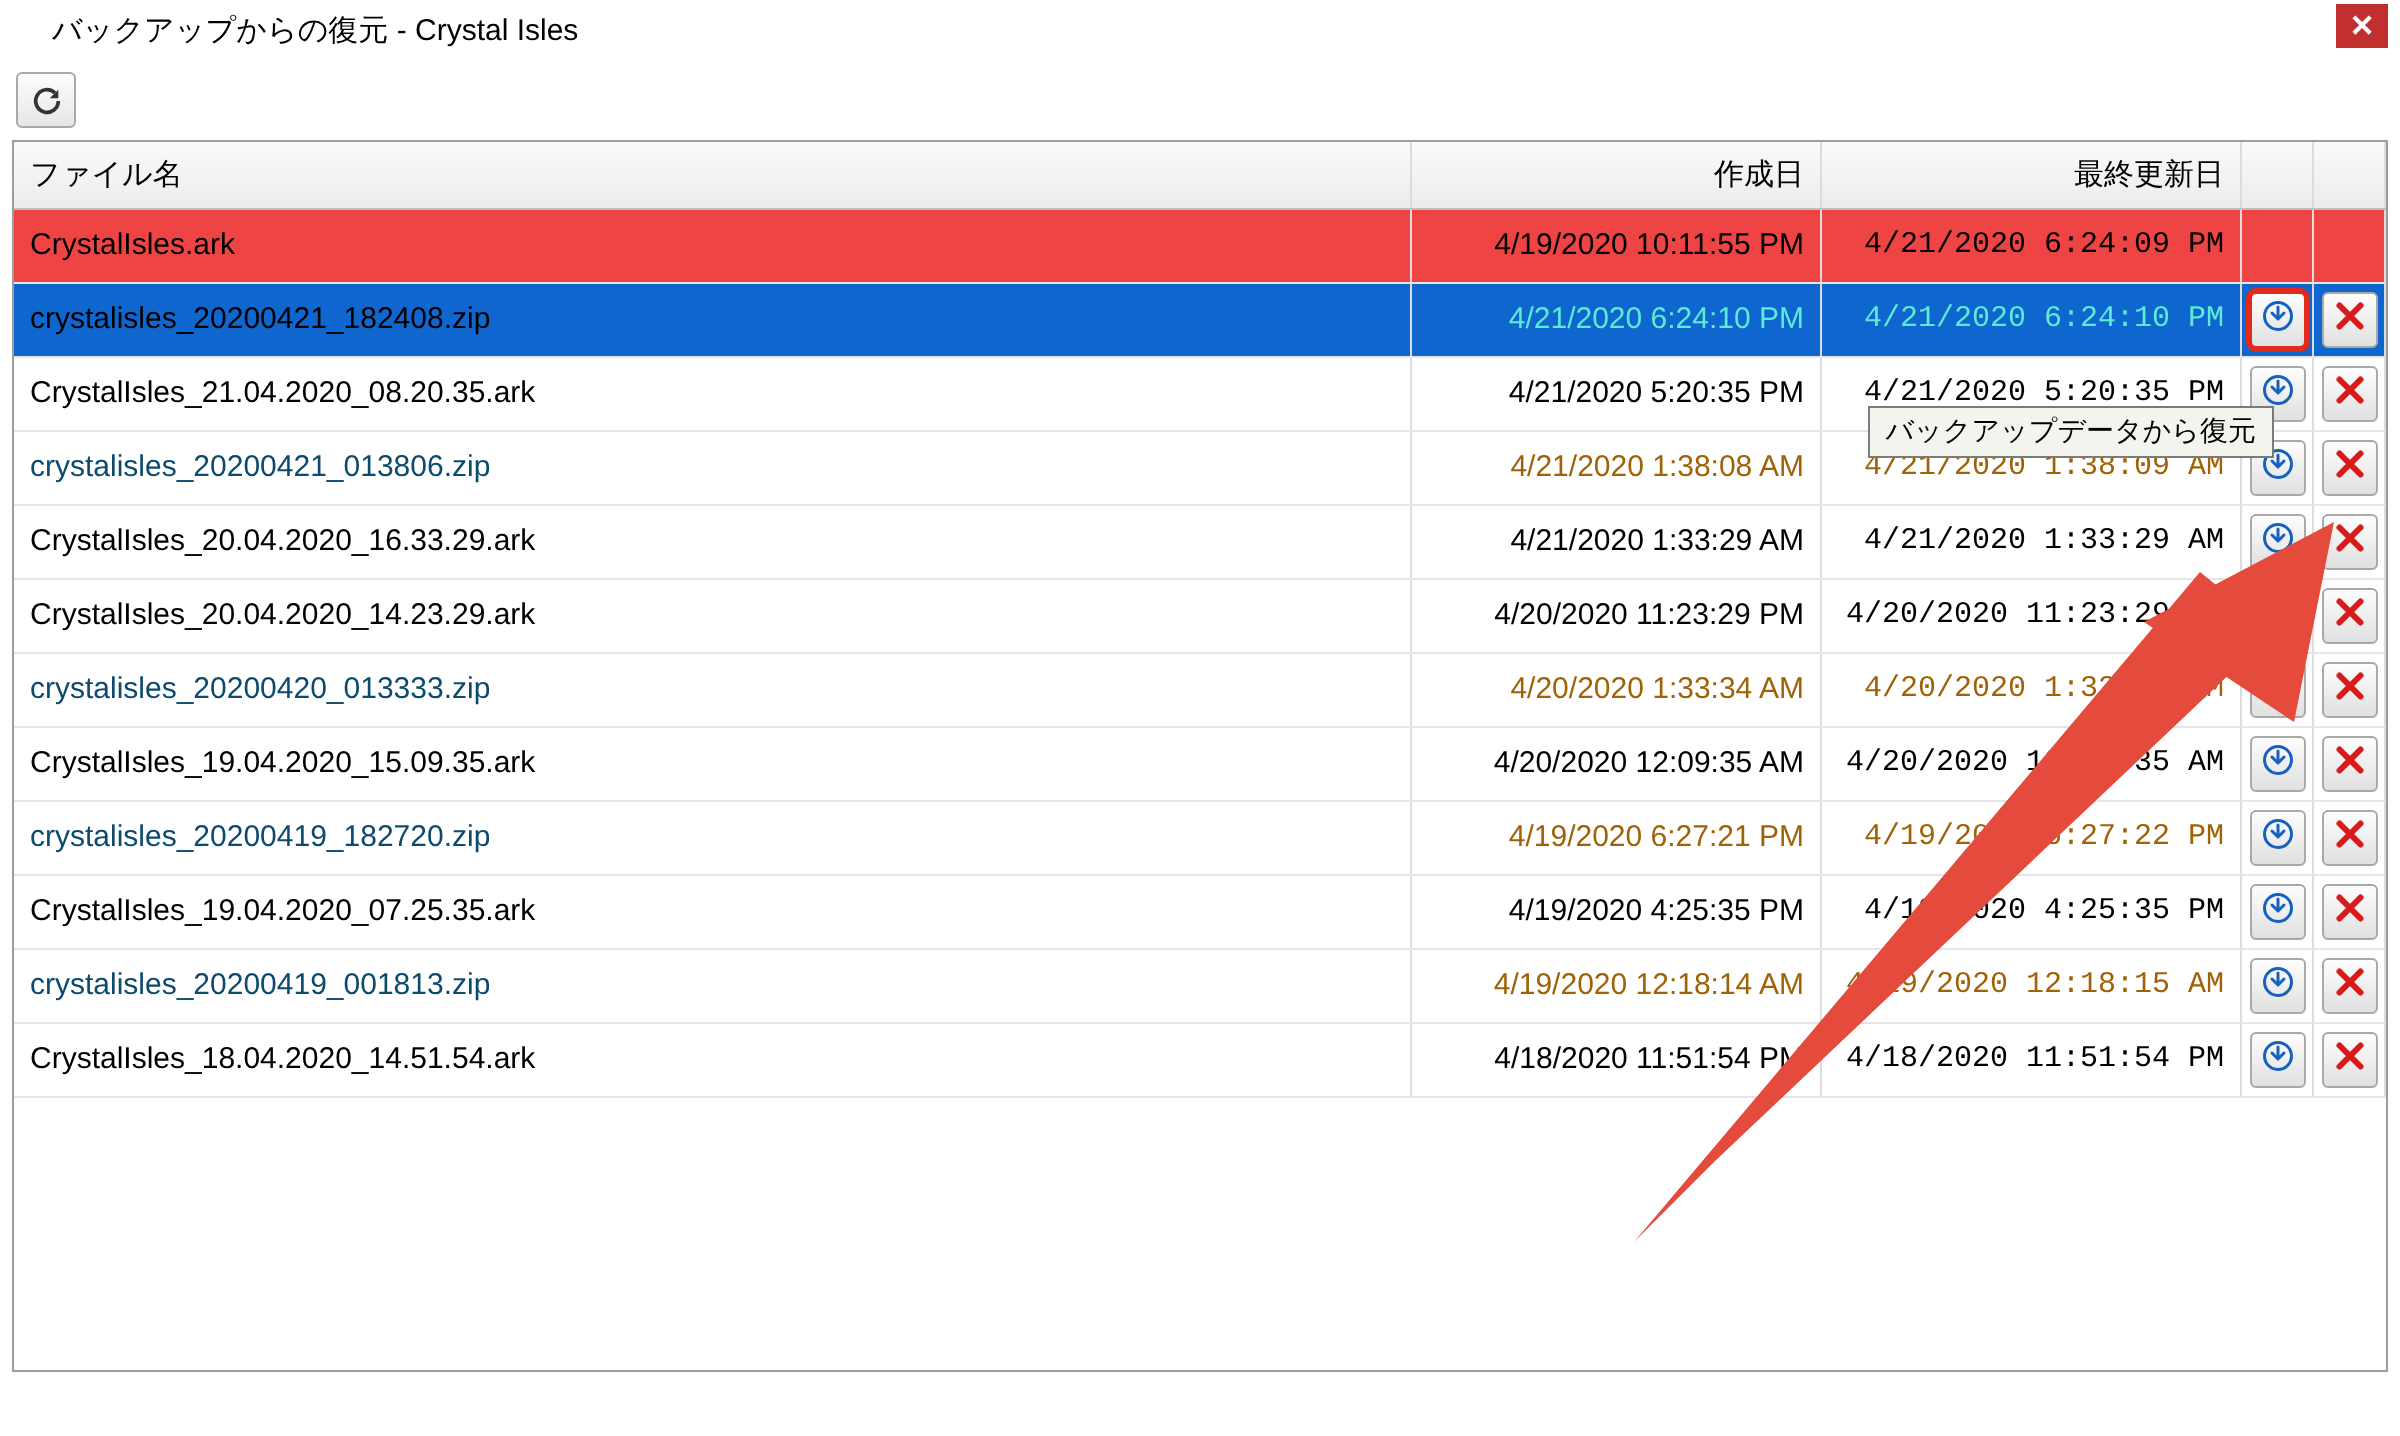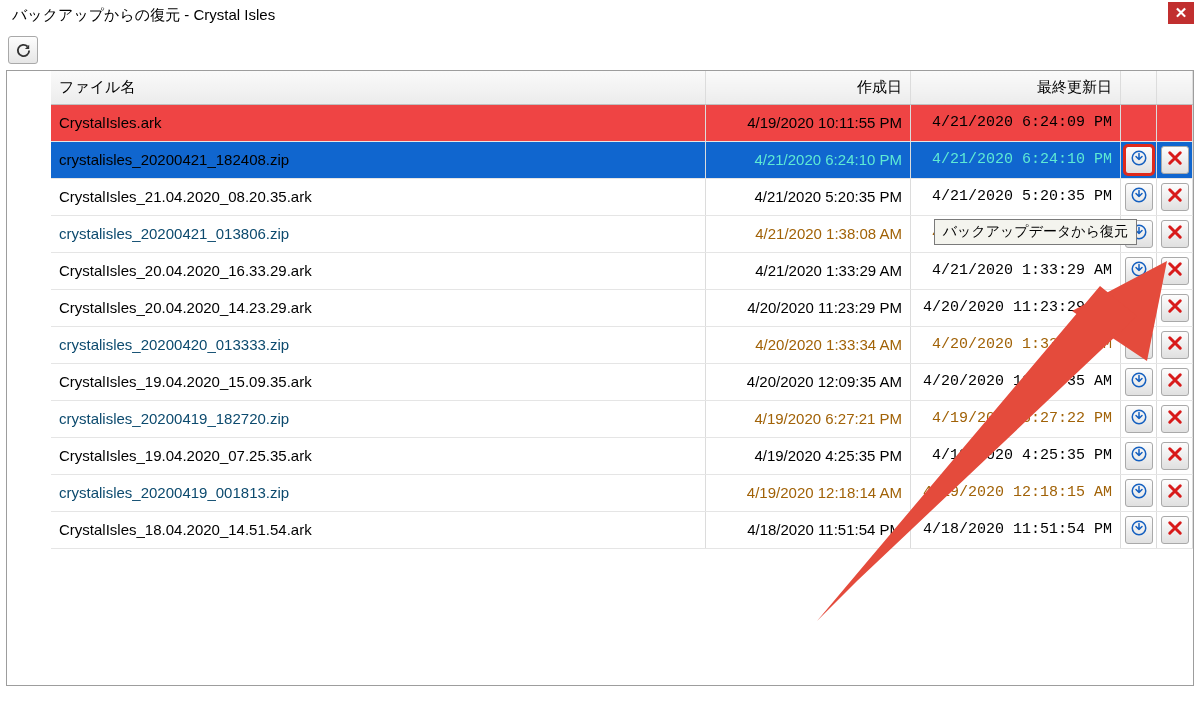--- a/index.html
+++ b/index.html
@@ -10,21 +10,21 @@
     font-family: "Meiryo", "MS PGothic", sans-serif;
     font-size: 15px;
     background: #ffffff;
     position: relative;
   }
   
   .titlebar {
     height: 30px;
     display: flex;
     align-items: center;
-    padding: 0 12px;
+    padding: 0 26px;
     background: #ffffff;
     position: relative;
   }
   .titlebar .title {
     font-size: 15px;
     color: #000;
   }
   .close-btn {
     position: absolute;
     top: 2px;
@@ -55,21 +55,20 @@
     cursor: pointer;
   }
   
   .grid {
     margin: 0 6px 6px 6px;
     border: 1px solid #9d9d9d;
     width: calc(100% - 12px);
     height: 616px;
     position: relative;
     background: #ffffff;
-    padding-left: 44px;
   }
   table {
     border-collapse: collapse;
     width: 100%;
     table-layout: fixed;
   }
   th, td {
     border-right: 1px solid #dcdcdc;
     border-bottom: 1px solid #e5e5e5;
     padding: 6px 8px;
@@ -116,21 +115,21 @@
     justify-content: center;
     cursor: pointer;
     vertical-align: middle;
   }
   .action-btn.highlight {
     outline: 3px solid #e02a1c;
     outline-offset: -1px;
   }
   .tooltip {
     position: absolute;
-    top: 148px;
+    top: 132px;
     right: 56px;
     padding: 3px 8px;
     border: 1px solid #7a7a7a;
     background: #f4f4ee;
     font-size: 14px;
     z-index: 10;
     white-space: nowrap;
   }
   
   .arrow-ann {

